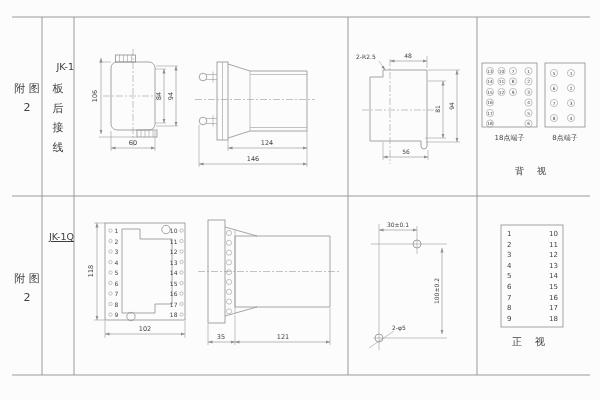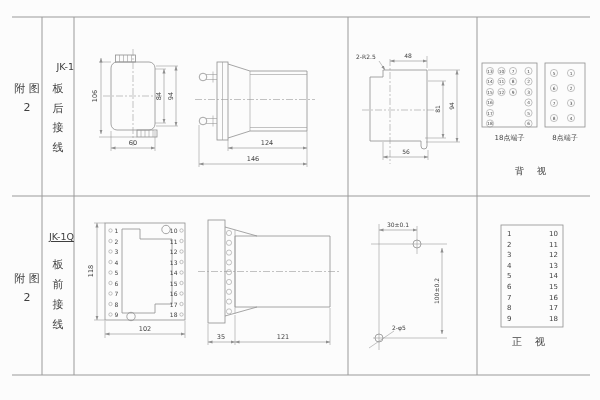--- a/index.html
+++ b/index.html
@@ -294,20 +294,19 @@
     </g>
   </g>
 </svg>
 
 <div class="vlabel" style="left:12px;top:79px;width:30px;font-size:11px;line-height:19px;">附 图 2</div>
 <div class="hlabel" style="left:43px;top:61px;width:31px;font-size:9.5px;text-align:right;">JK-1</div>
 <div class="vlabel" style="left:50px;top:79px;width:16px;font-size:11px;line-height:19.5px;">板 后 接 线</div>
 
 <div class="vlabel" style="left:12px;top:269px;width:30px;font-size:11px;line-height:19px;">附 图 2</div>
 <div class="hlabel" style="left:44px;top:231px;width:35px;font-size:9.5px;text-decoration:underline;">JK-1Q</div>
-<div class="vlabel" style="left:50px;top:255px;width:16px;font-size:11px;line-height:20px;">板 前 接 线</div>
 
 <div class="hlabel" style="left:480px;top:133px;width:59px;font-size:7px;">18点端子</div>
 <div class="hlabel" style="left:543px;top:133px;width:44px;font-size:7px;">8点端子</div>
 <div class="hlabel" style="left:498px;top:153px;width:70px;font-size:9px;letter-spacing:5px;margin-top:12px;">背 视</div>
 <div class="hlabel" style="left:496px;top:335px;width:70px;font-size:10px;letter-spacing:5px;">正 视</div>
 
 </div>
 
 </body></html>

